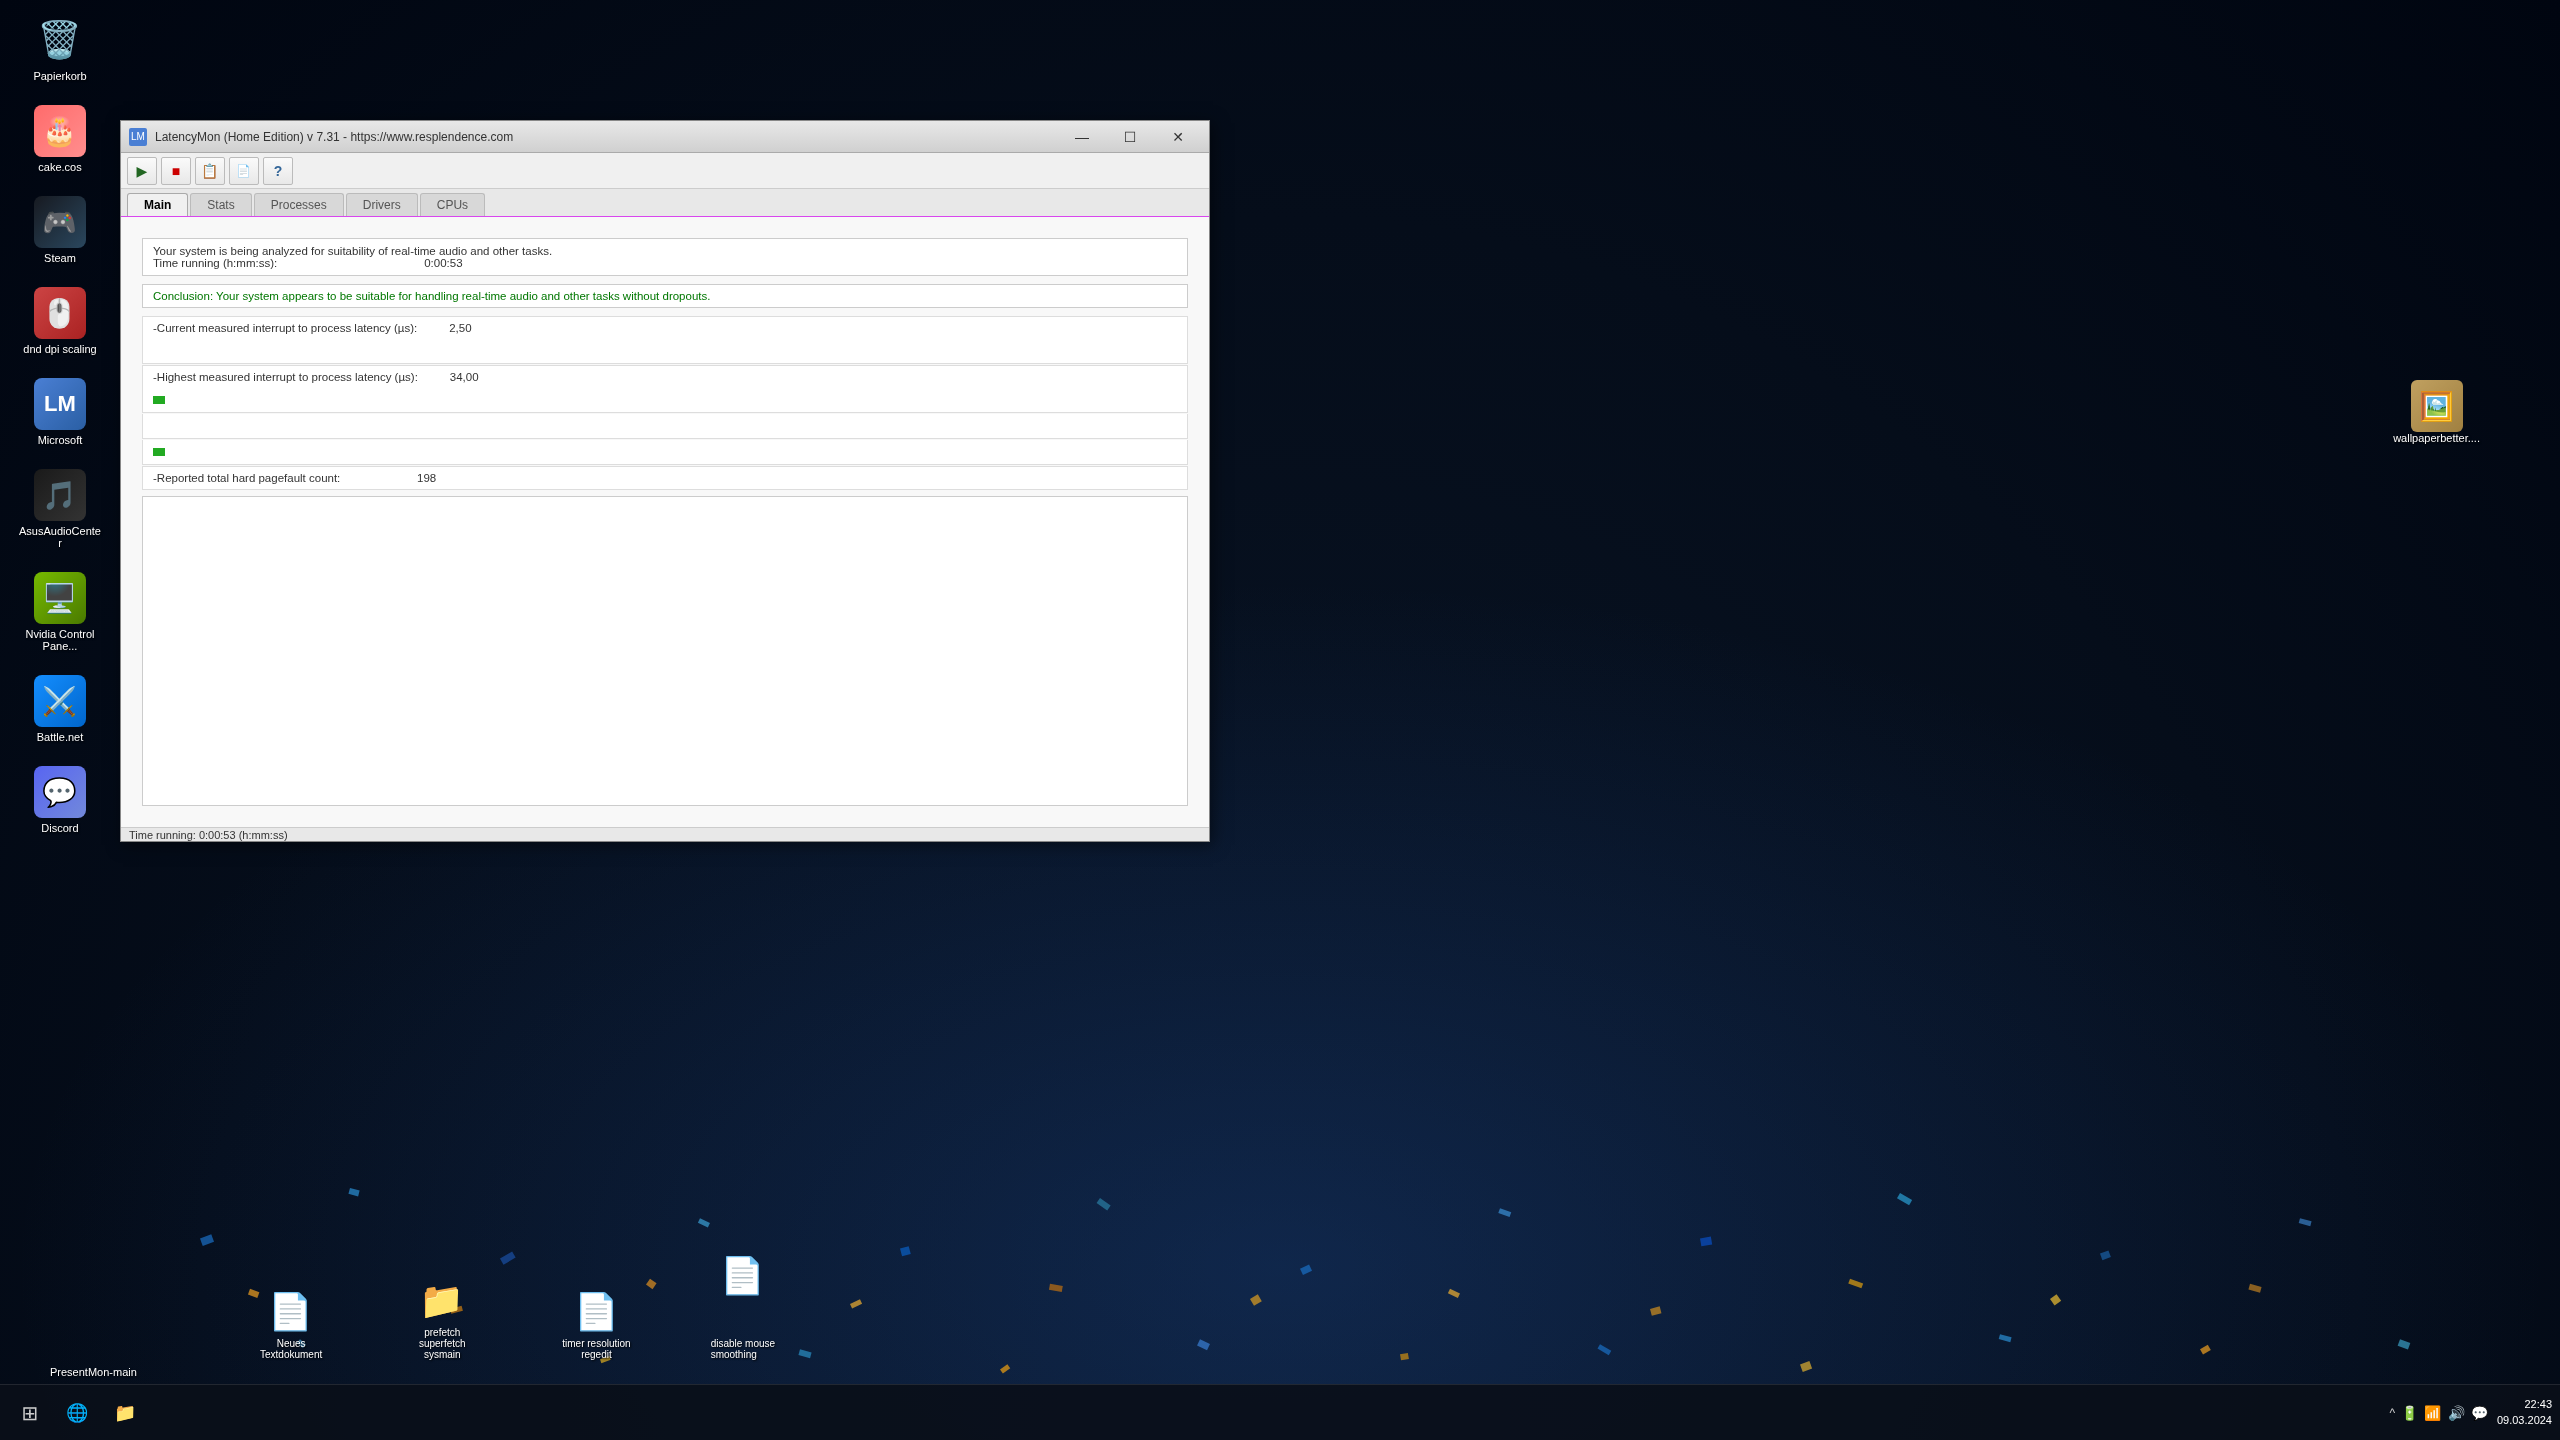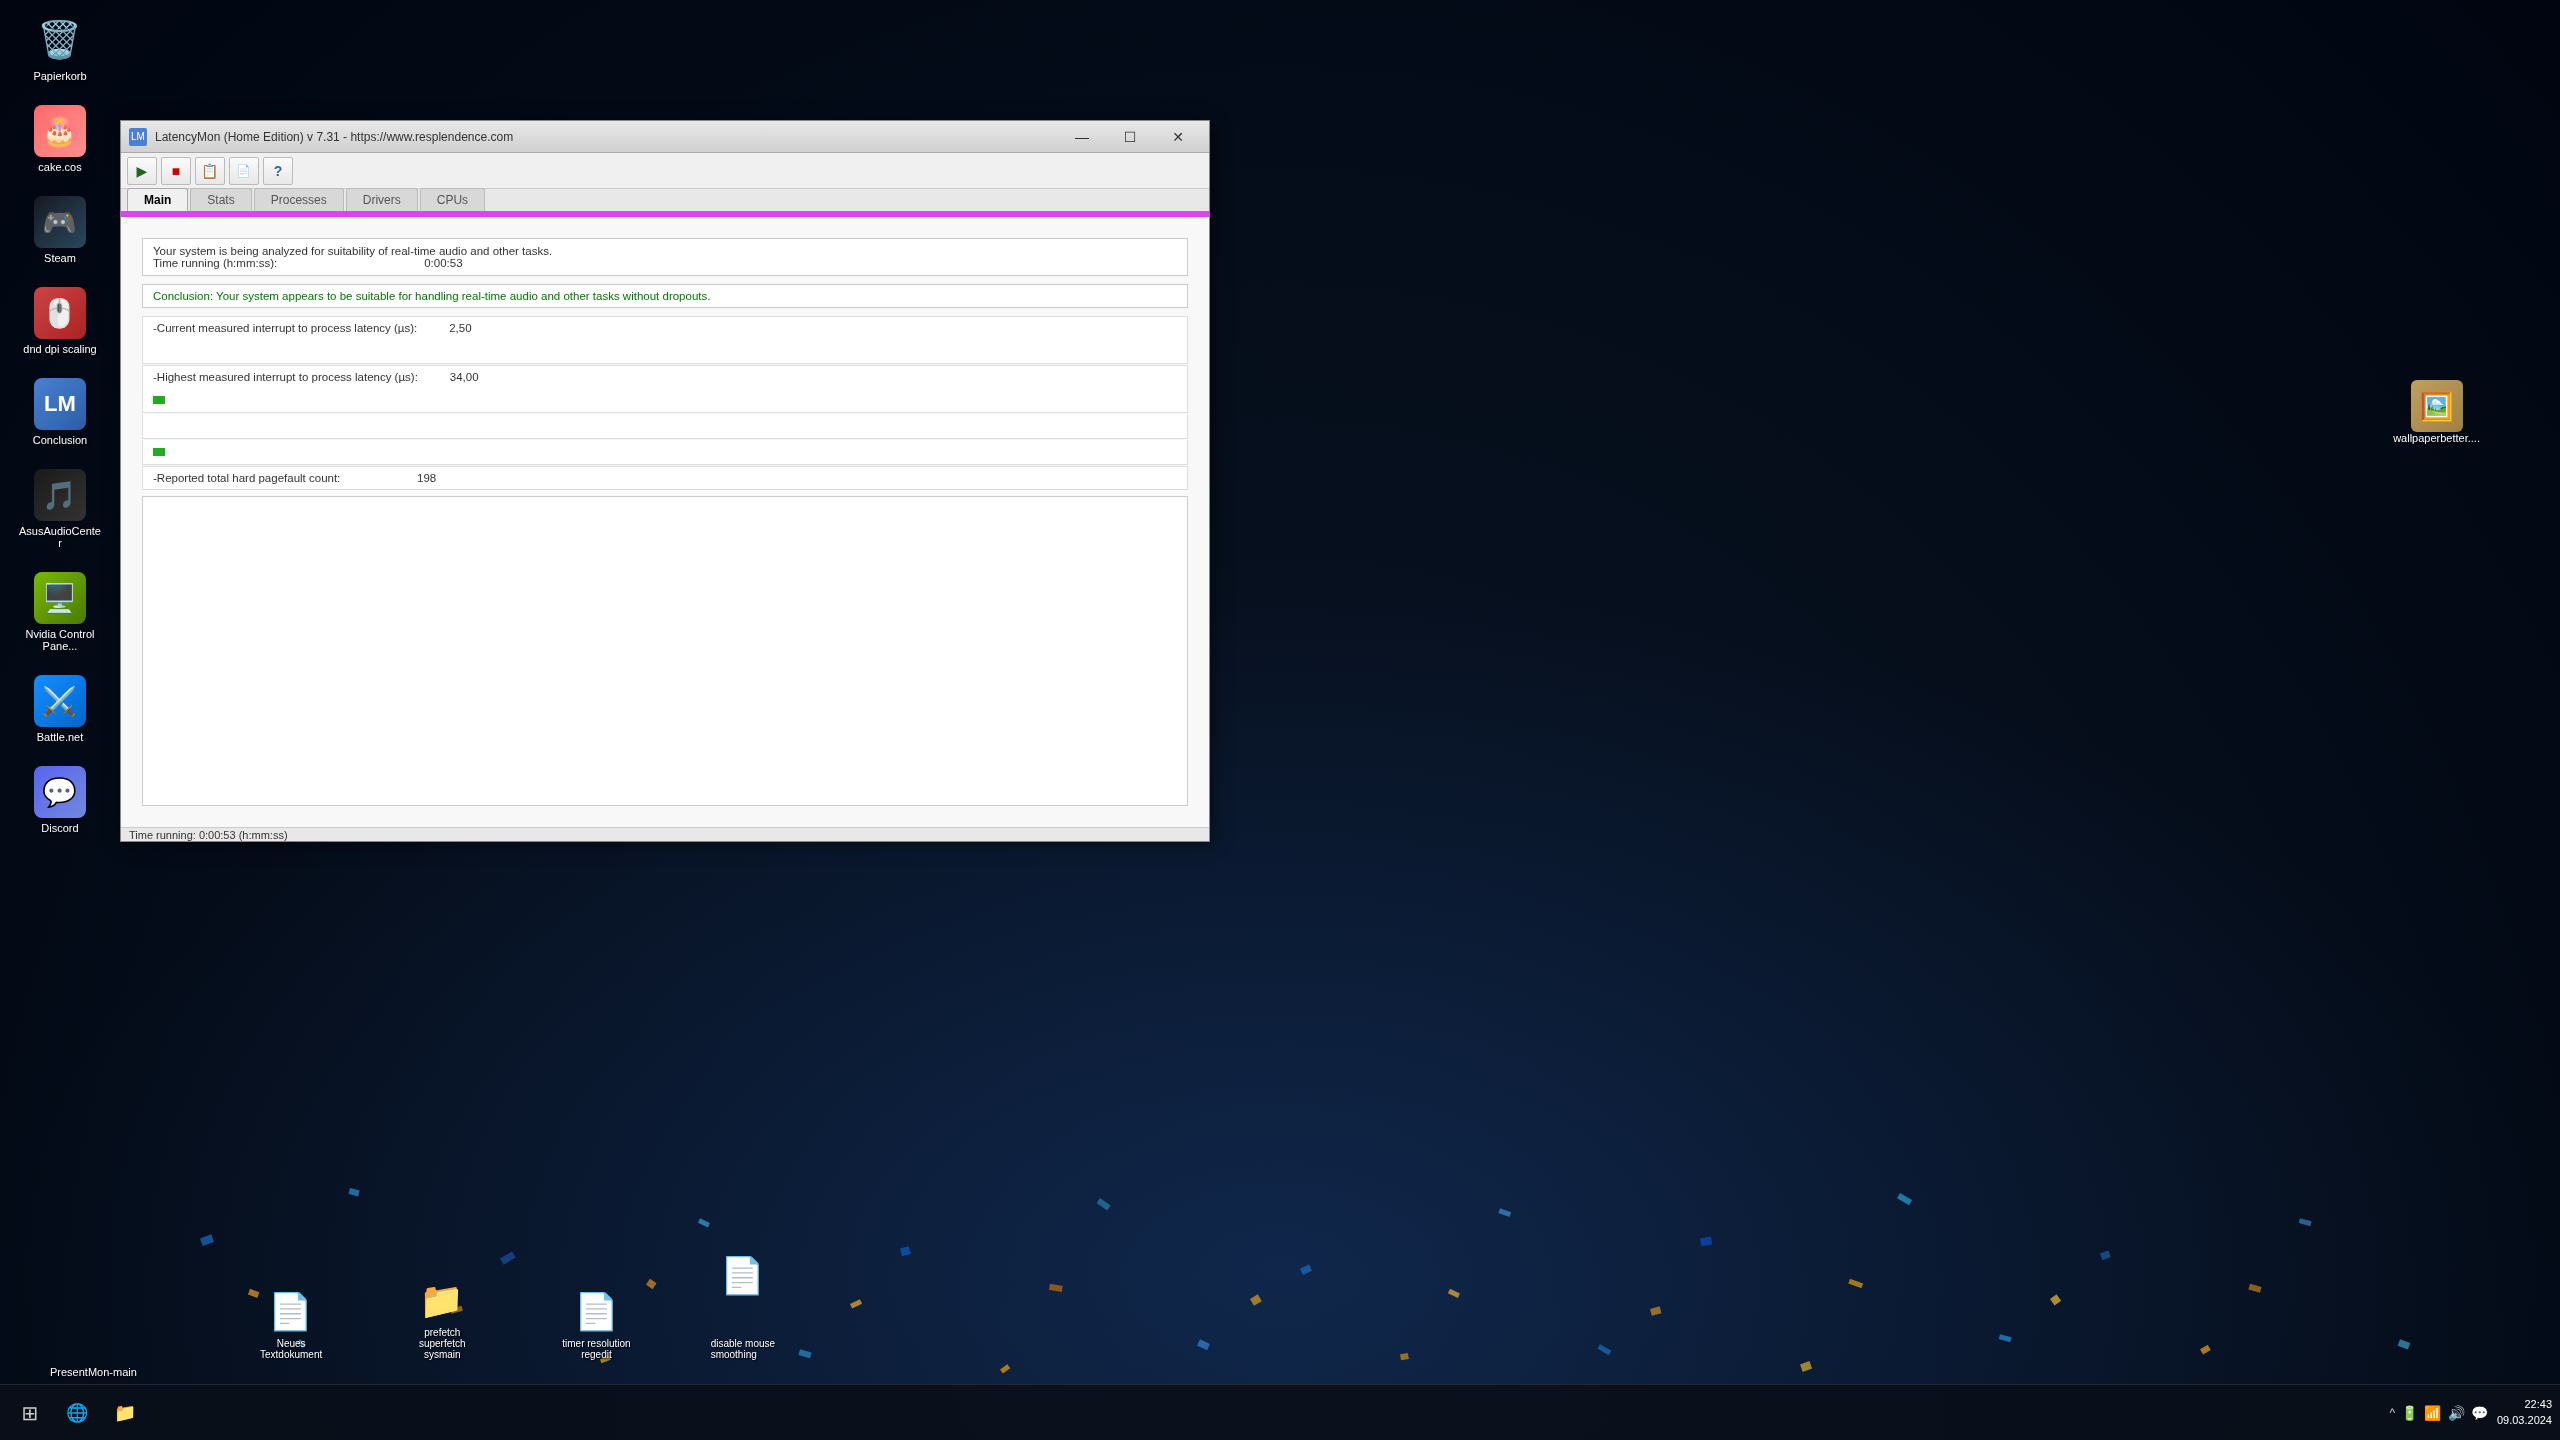--- a/index.html
+++ b/index.html
@@ -238,21 +238,21 @@
       color: #cc0000;
     }
 
     
     .window-tabs {
       height: 28px;
       background: #e8e8e8;
       display: flex;
       align-items: flex-end;
       padding: 0 6px;
-      border-bottom: 6px solid #d946ef;
+      border-bottom: 1px solid #d946ef;
     }
 
     .tab {
       padding: 4px 16px;
       font-size: 12px;
       cursor: pointer;
       border: 1px solid #bbb;
       border-bottom: none;
       border-radius: 3px 3px 0 0;
       background: #d8d8d8;
@@ -511,21 +511,21 @@
       <div class="icon-img dnd-icon">
         <span style="font-size:28px; color:white;">🖱️</span>
       </div>
       <span class="icon-label">dnd dpi scaling</span>
     </div>
 
     <div class="desktop-icon">
       <div class="icon-img" style="background:linear-gradient(135deg,#4a7fd4,#2a5fa4);">
         <span style="font-size:22px; color:white; font-weight:bold;">LM</span>
       </div>
-      <span class="icon-label">Conclusion</span>
+      <span class="icon-label">Microsoft</span>
     </div>
 
     <div class="desktop-icon">
       <div class="icon-img asus-icon">
         <span style="font-size:28px; color:white;">🎵</span>
       </div>
       <span class="icon-label">AsusAudioCenter</span>
     </div>
 
     <div class="desktop-icon">

